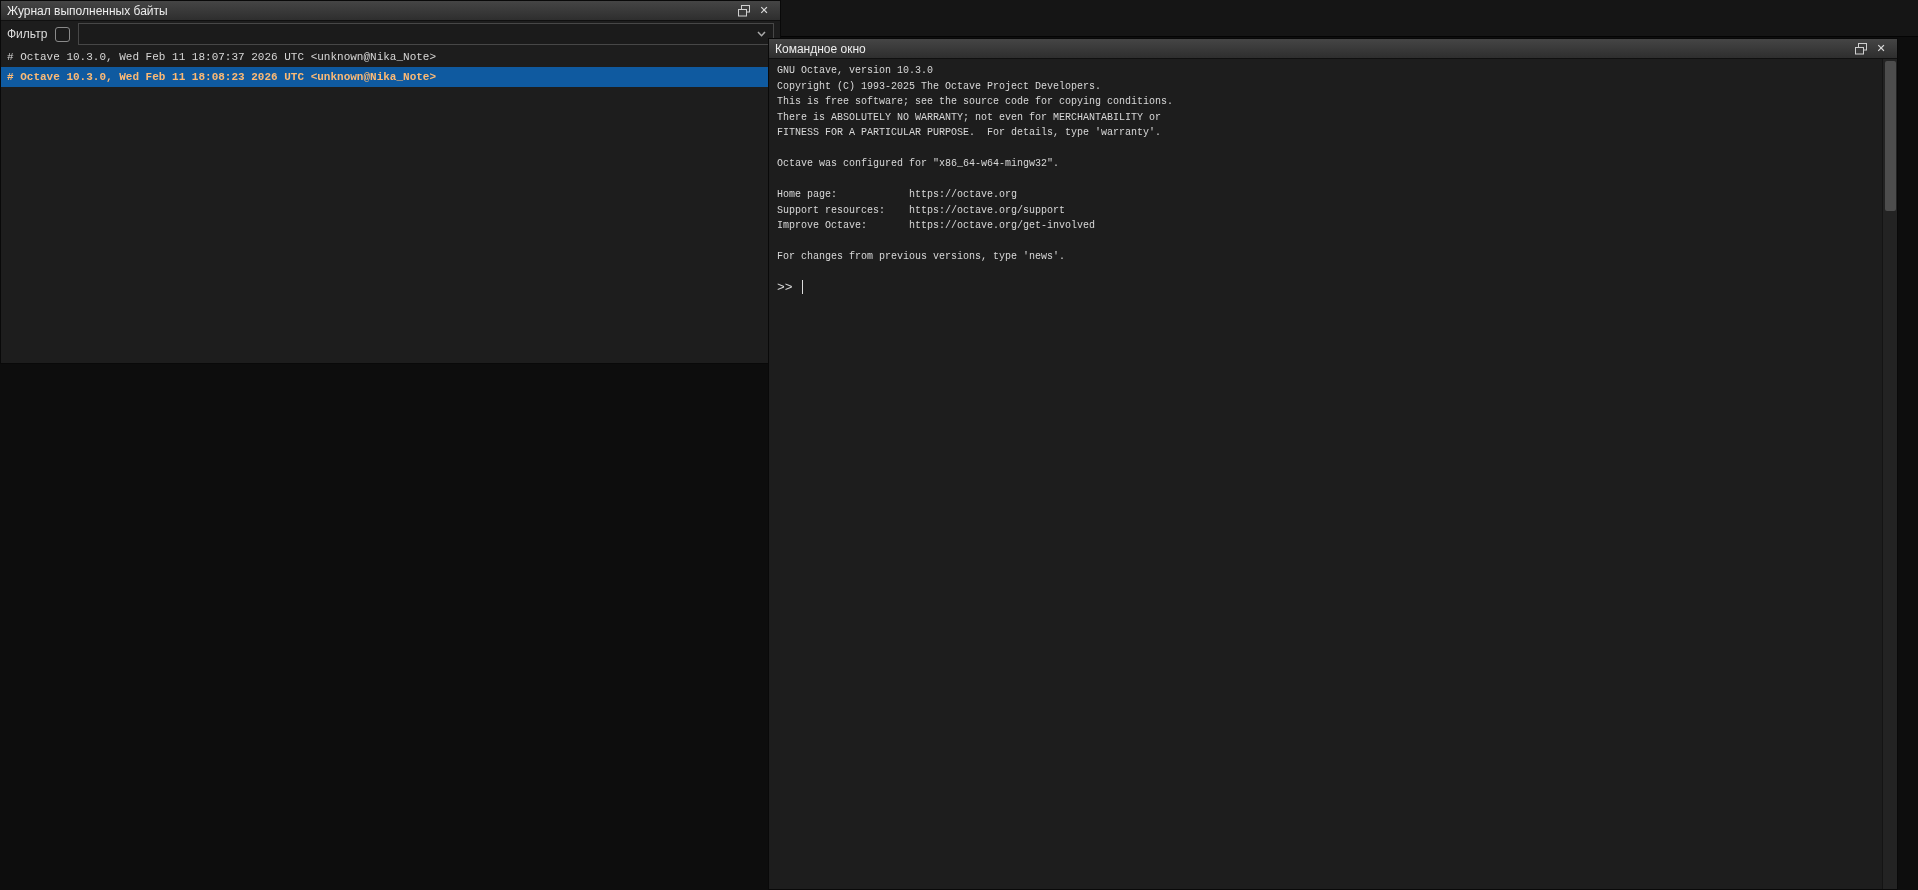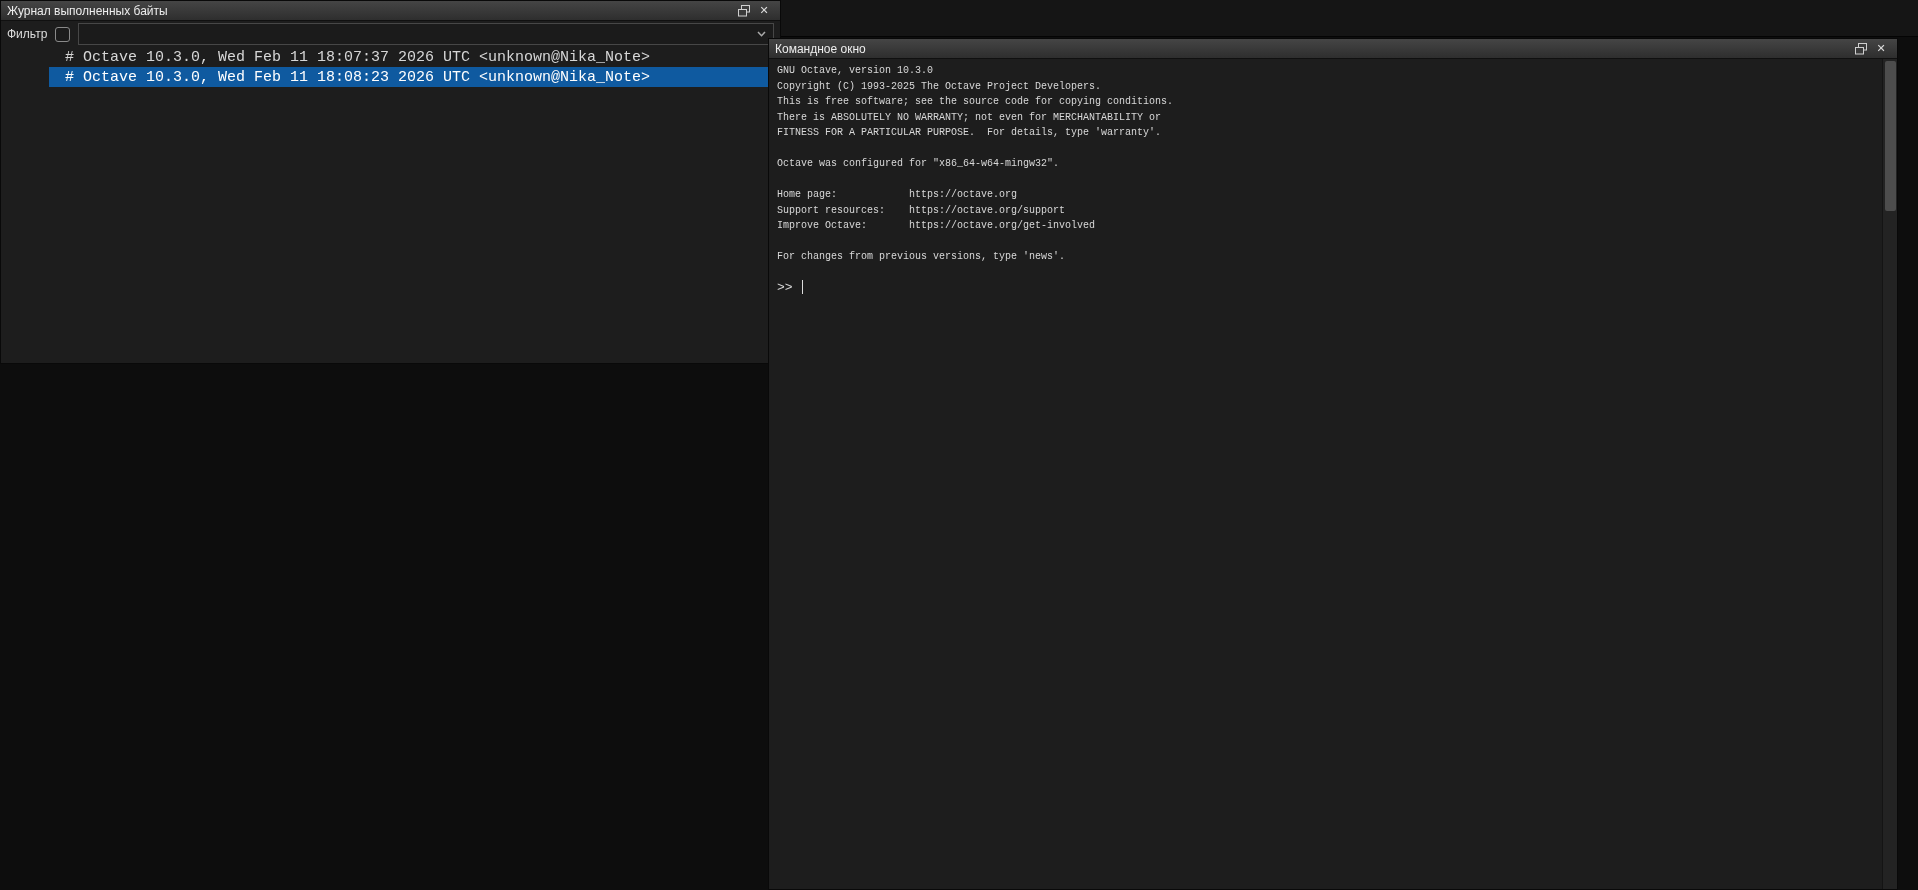--- a/index.html
+++ b/index.html
@@ -68,23 +68,23 @@
                          display:flex; align-items:center; justify-content:center; }
   .wgrid-header .hcell:last-child { border-right:none; }
 
   .wrow { height:25px; width:517px; display:grid; grid-template-columns:105px 105px 105px 103px 99px;
           align-items:center; font-size:12px; color:#d6d6d6; }
   .wrow.sel { background:#0f5aa0; color:#ffffff; }
   .wrow .cell { padding:0 0 0 8px; }
 
   
   .hist-panel { left:0; top:526; width:781px; height:364px; }
-  .hrow { height:20px; display:flex; align-items:center; padding:0 16px;
-          font-family:"Liberation Mono", monospace; font-size:15px; color:#d6d6d6; white-space:pre;margin-left:48px; }
-  .hrow.sel { background:#0f5aa0; color:#ffffff; }
+  .hrow { height:20px; display:flex; align-items:center; padding:0 6px;
+          font-family:"Liberation Mono", monospace; font-size:11px; color:#d6d6d6; white-space:pre; }
+  .hrow.sel { background:#0f5aa0; color:#fdba74;font-weight:bold; }
 
   
   .cmd-panel { left:768px; top:38px; width:1130px; height:852px; }
   .cmd-content { position:absolute; left:8px; top:24px; right:22px; bottom:4px; overflow:hidden; }
   .cmd-banner { font-family:"Liberation Mono", monospace; font-size:10px; line-height:15.5px;
                 color:#d8d8d8; white-space:pre; }
   .prompt-line { margin-top:15px; font-family:"Liberation Mono", monospace; font-size:13px;
                  line-height:15.5px; color:#d8d8d8; display:flex; align-items:center; }
   .caret { display:inline-block; width:1.5px; height:14px; background:#dcdcdc; margin-left:9px; }
 

